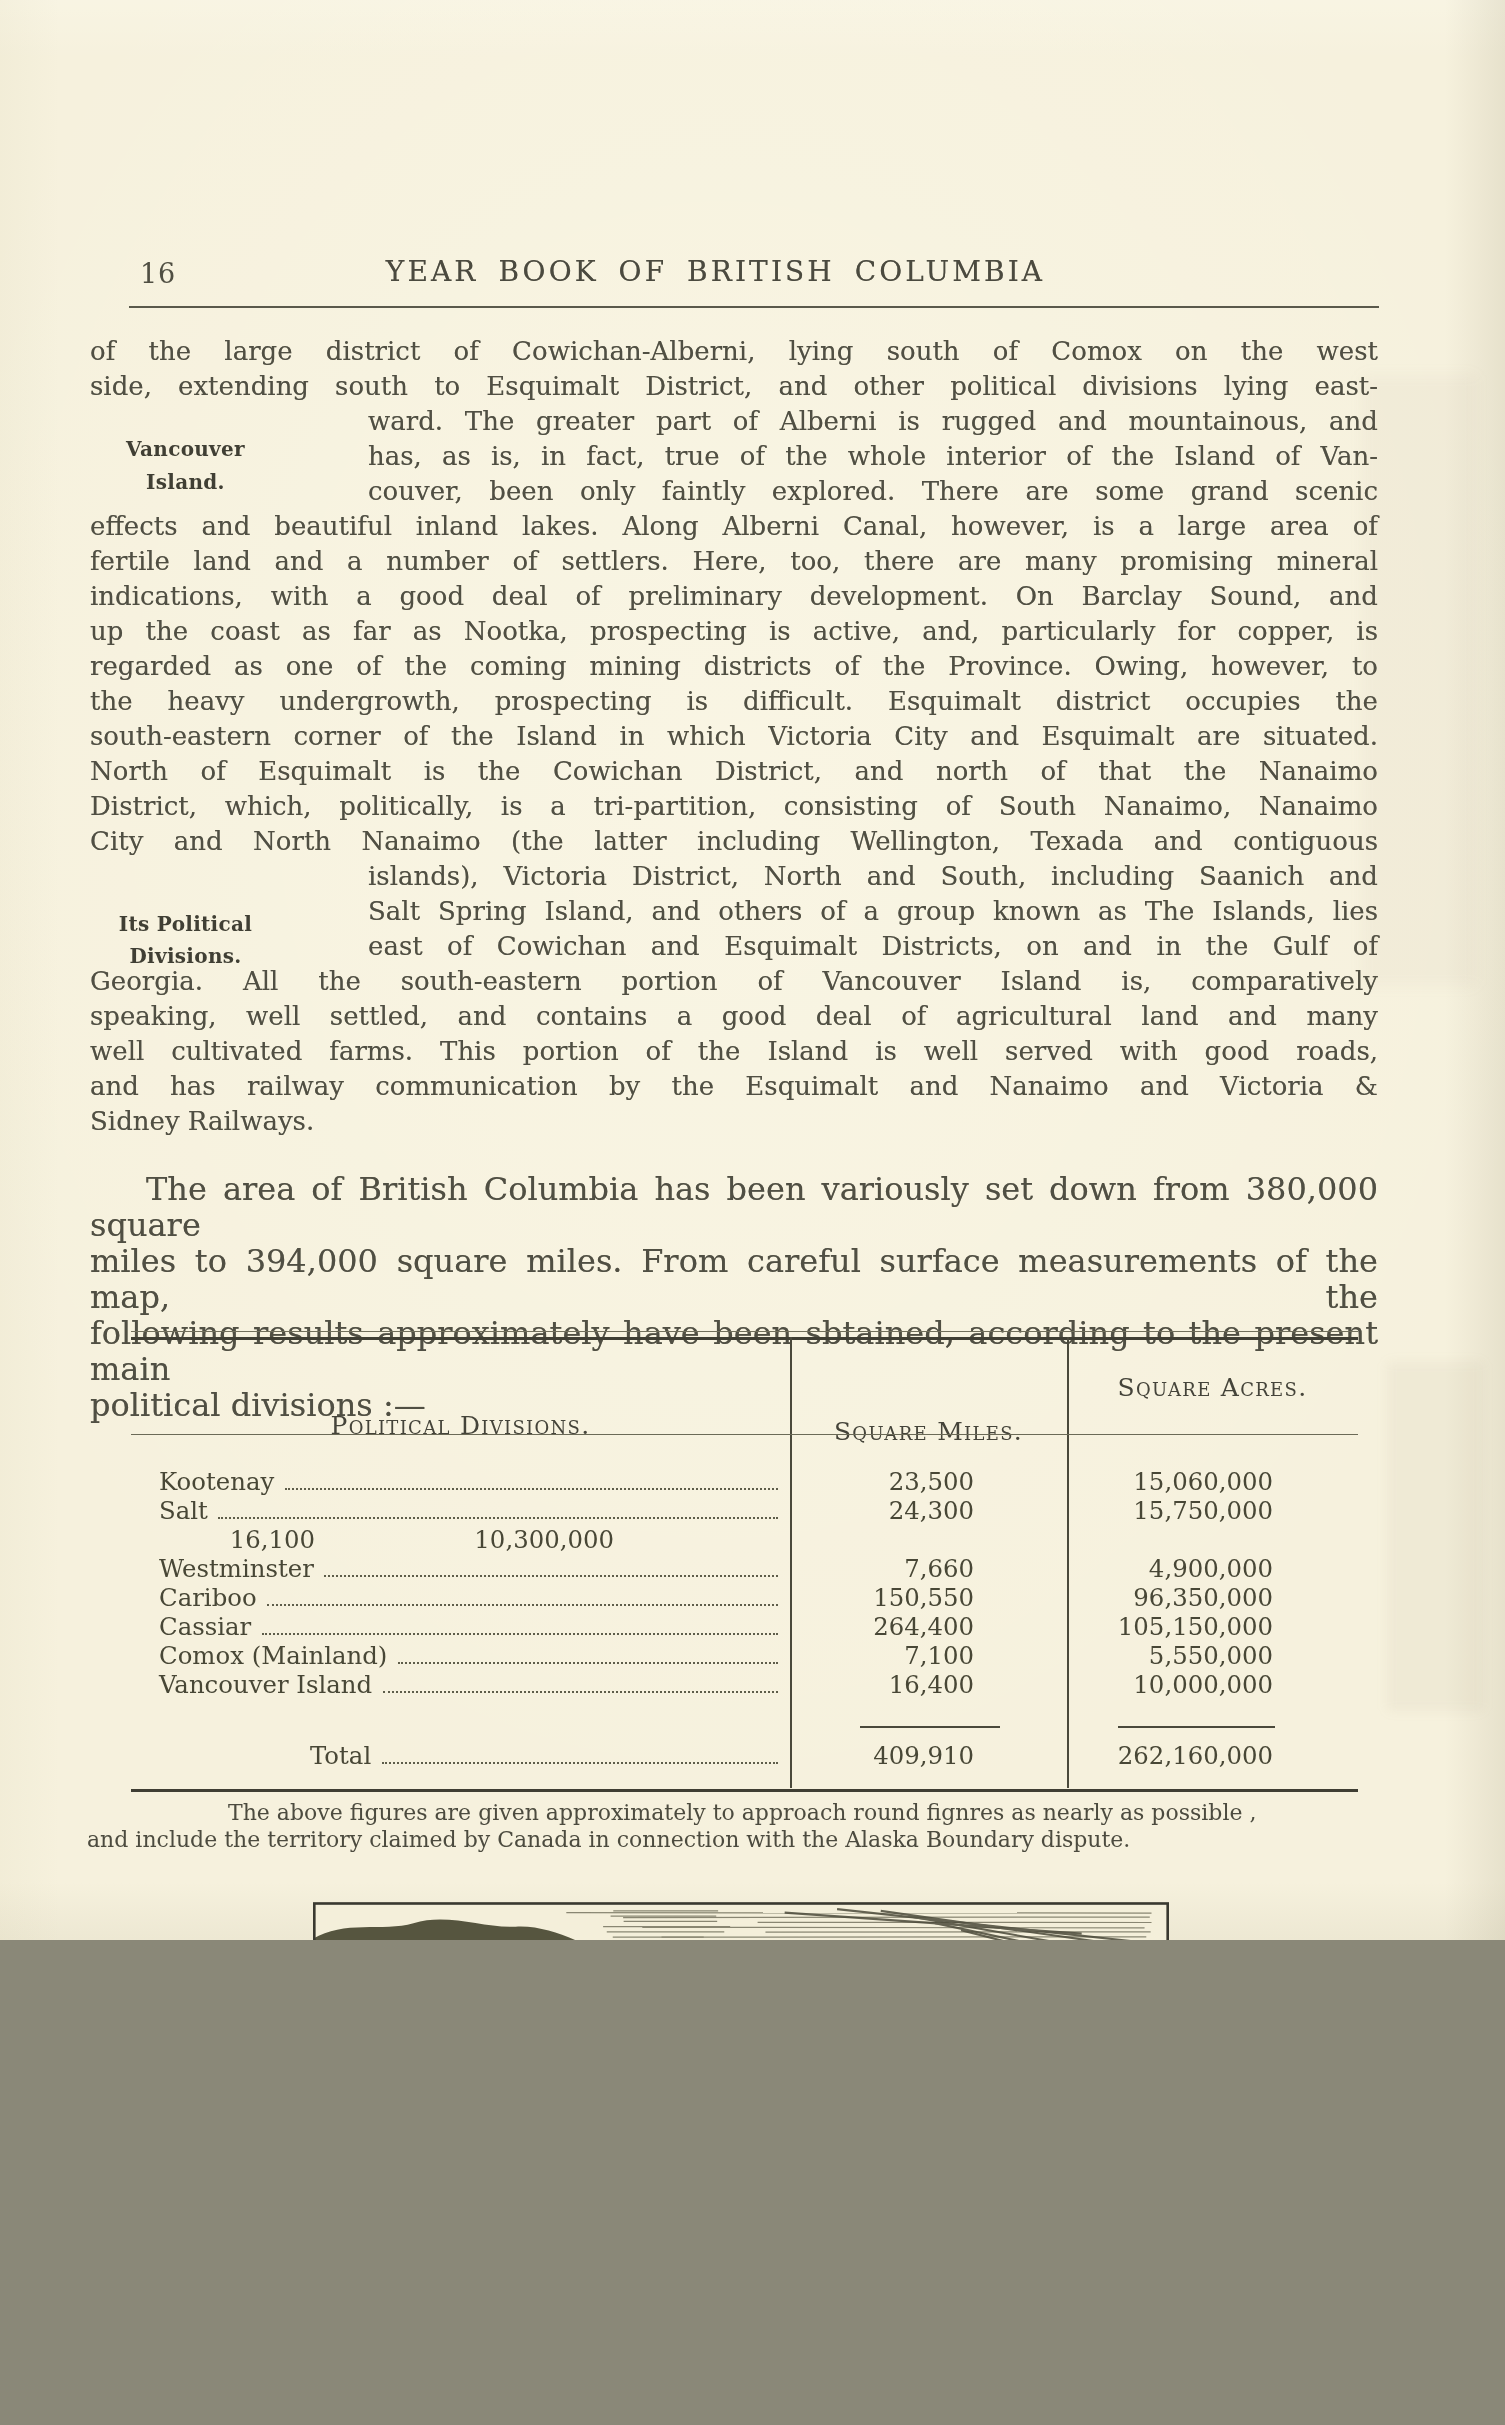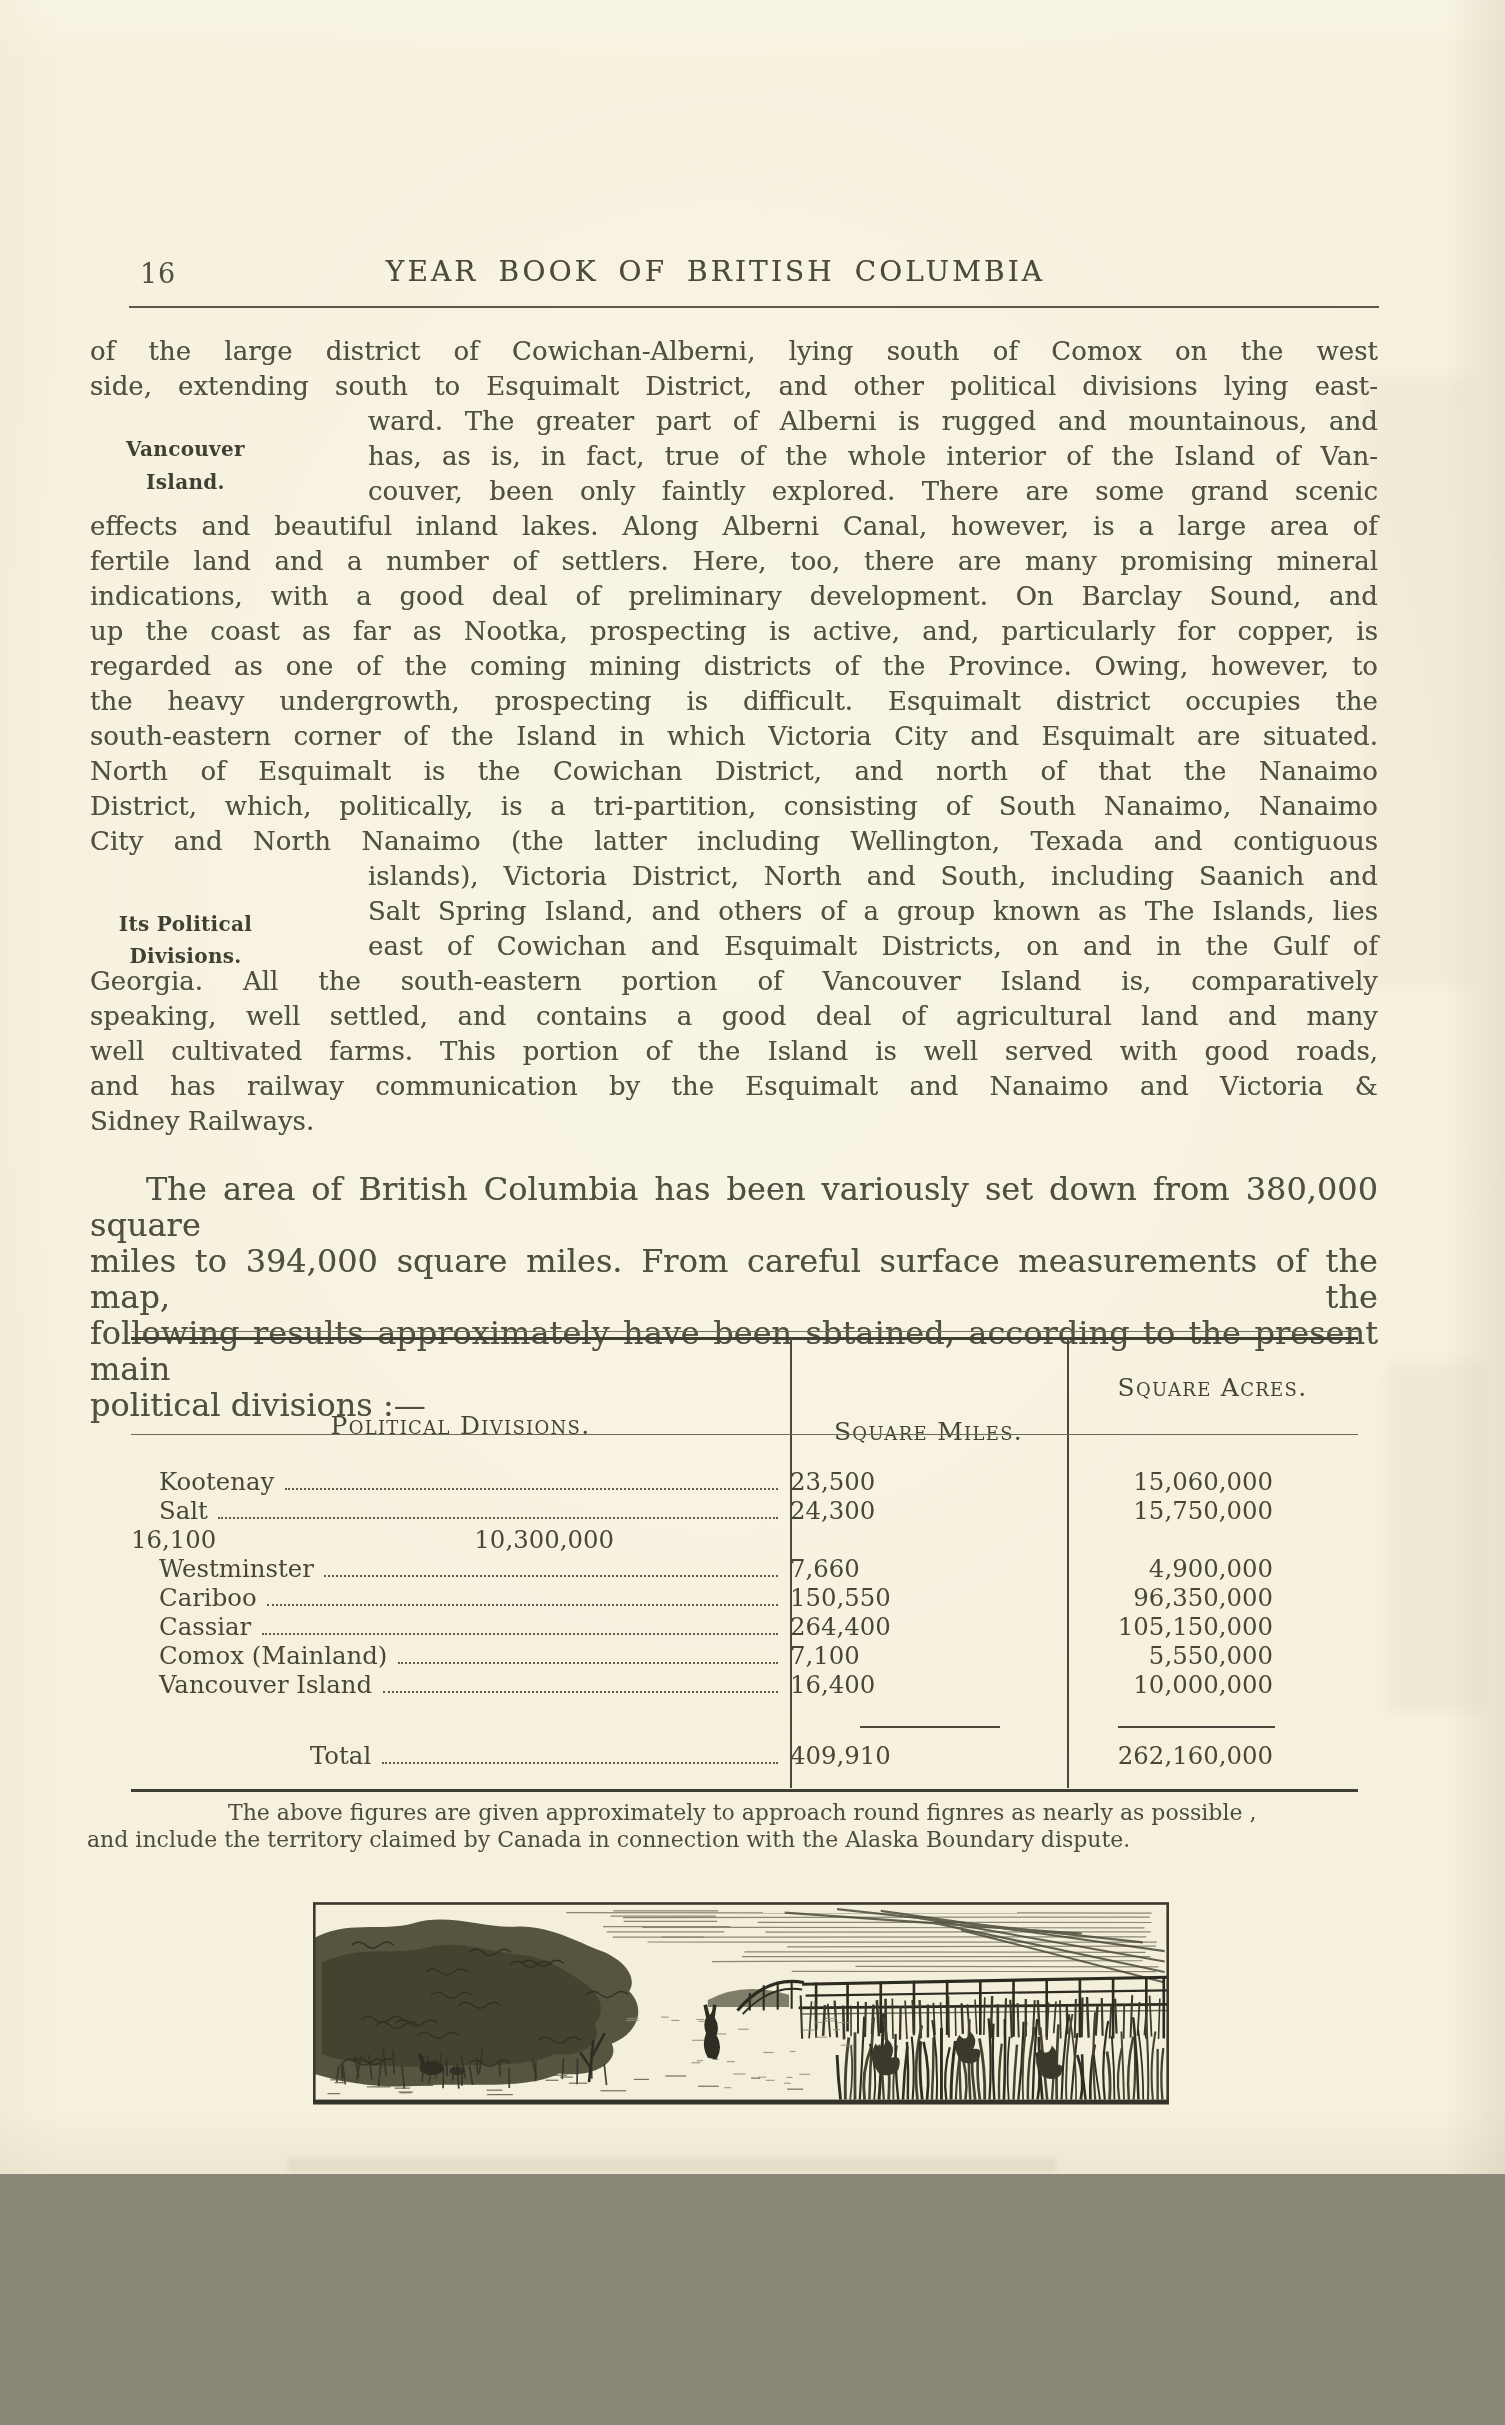--- a/index.html
+++ b/index.html
@@ -1,17 +1,17 @@
 <!DOCTYPE html>
 <html style="font-size:14px"><head>
 <meta charset="utf-8">
 <style>
   html,body{margin:0;padding:0;background:#8a8878;}
   .page{
-    position:relative;width:1505px;height:2174px;margin:0 auto;
+    position:relative;width:1505px;height:1940px;margin:0 auto;
     background:#f6f1dd;
     background-image:
       radial-gradient(ellipse 1222px 1572px at 48% 40%, rgba(255,253,240,.35), rgba(0,0,0,0) 70%),
       linear-gradient(to right, rgba(190,182,140,.07) 0%, rgba(0,0,0,0) 4%, rgba(0,0,0,0) 96%, rgba(120,112,80,.12) 100%),
       linear-gradient(to bottom, rgba(255,255,245,.25) 0%, rgba(0,0,0,0) 3%, rgba(0,0,0,0) 97%, rgba(130,122,90,.08) 100%);
     font-family:"DejaVu Serif","Liberation Serif",serif;
     color:#504f43;
     overflow:hidden;
   }
   .abs{position:absolute;}
@@ -42,21 +42,21 @@
   .th{position:absolute;font-variant:small-caps;letter-spacing:1.3px;font-size:25px;color:#45443a;text-align:center;}
   .th1{left:0;top:38px;width:659px;margin-top:42px;}
   .th2{left:659px;top:42px;width:277px;margin-top:44px;}
   .th3{left:936px;top:42px;width:291px;}
   .head-underline{left:0;top:103px;width:1227px;height:1.3px;background:#6b6a57;}
   .rows{position:absolute;left:0;top:136px;width:1227px;}
   .trow{display:flex;height:29px;align-items:baseline;}
   .c1{width:659px;display:flex;align-items:baseline;padding-left:28px;box-sizing:border-box;}
   .c1 .nm{white-space:nowrap;}
   .dots{flex:1;border-bottom:2.2px dotted #5e5d4a;margin:0 12.2px 6.1px 10.5px;}
-  .c2{width:277px;text-align:left;padding-right:93px;box-sizing:border-box;}
+  .c2{width:277px;text-align:right;padding-right:93px;box-sizing:border-box;}
   .c3{width:291px;text-align:right;padding-right:85px;box-sizing:border-box;}
   .sumline{position:absolute;height:2.2px;background:#4a493b;top:395px;}
   .sum-miles{left:729px;width:140px;}
   .sum-acres{left:987px;width:157px;}
   .total-row{position:absolute;left:0;top:410px;width:1227px;}
   .total-row .c1{padding-left:179px;}
   .rule-bottom{left:0;top:458px;width:1227px;height:2.6px;background:#3f3e33;}
   
   .footnote{left:87px;top:1799px;width:1291px;font-size:22px;line-height:27px;color:#4c4b3f;}
   .footnote .f1{text-indent:141px;}

